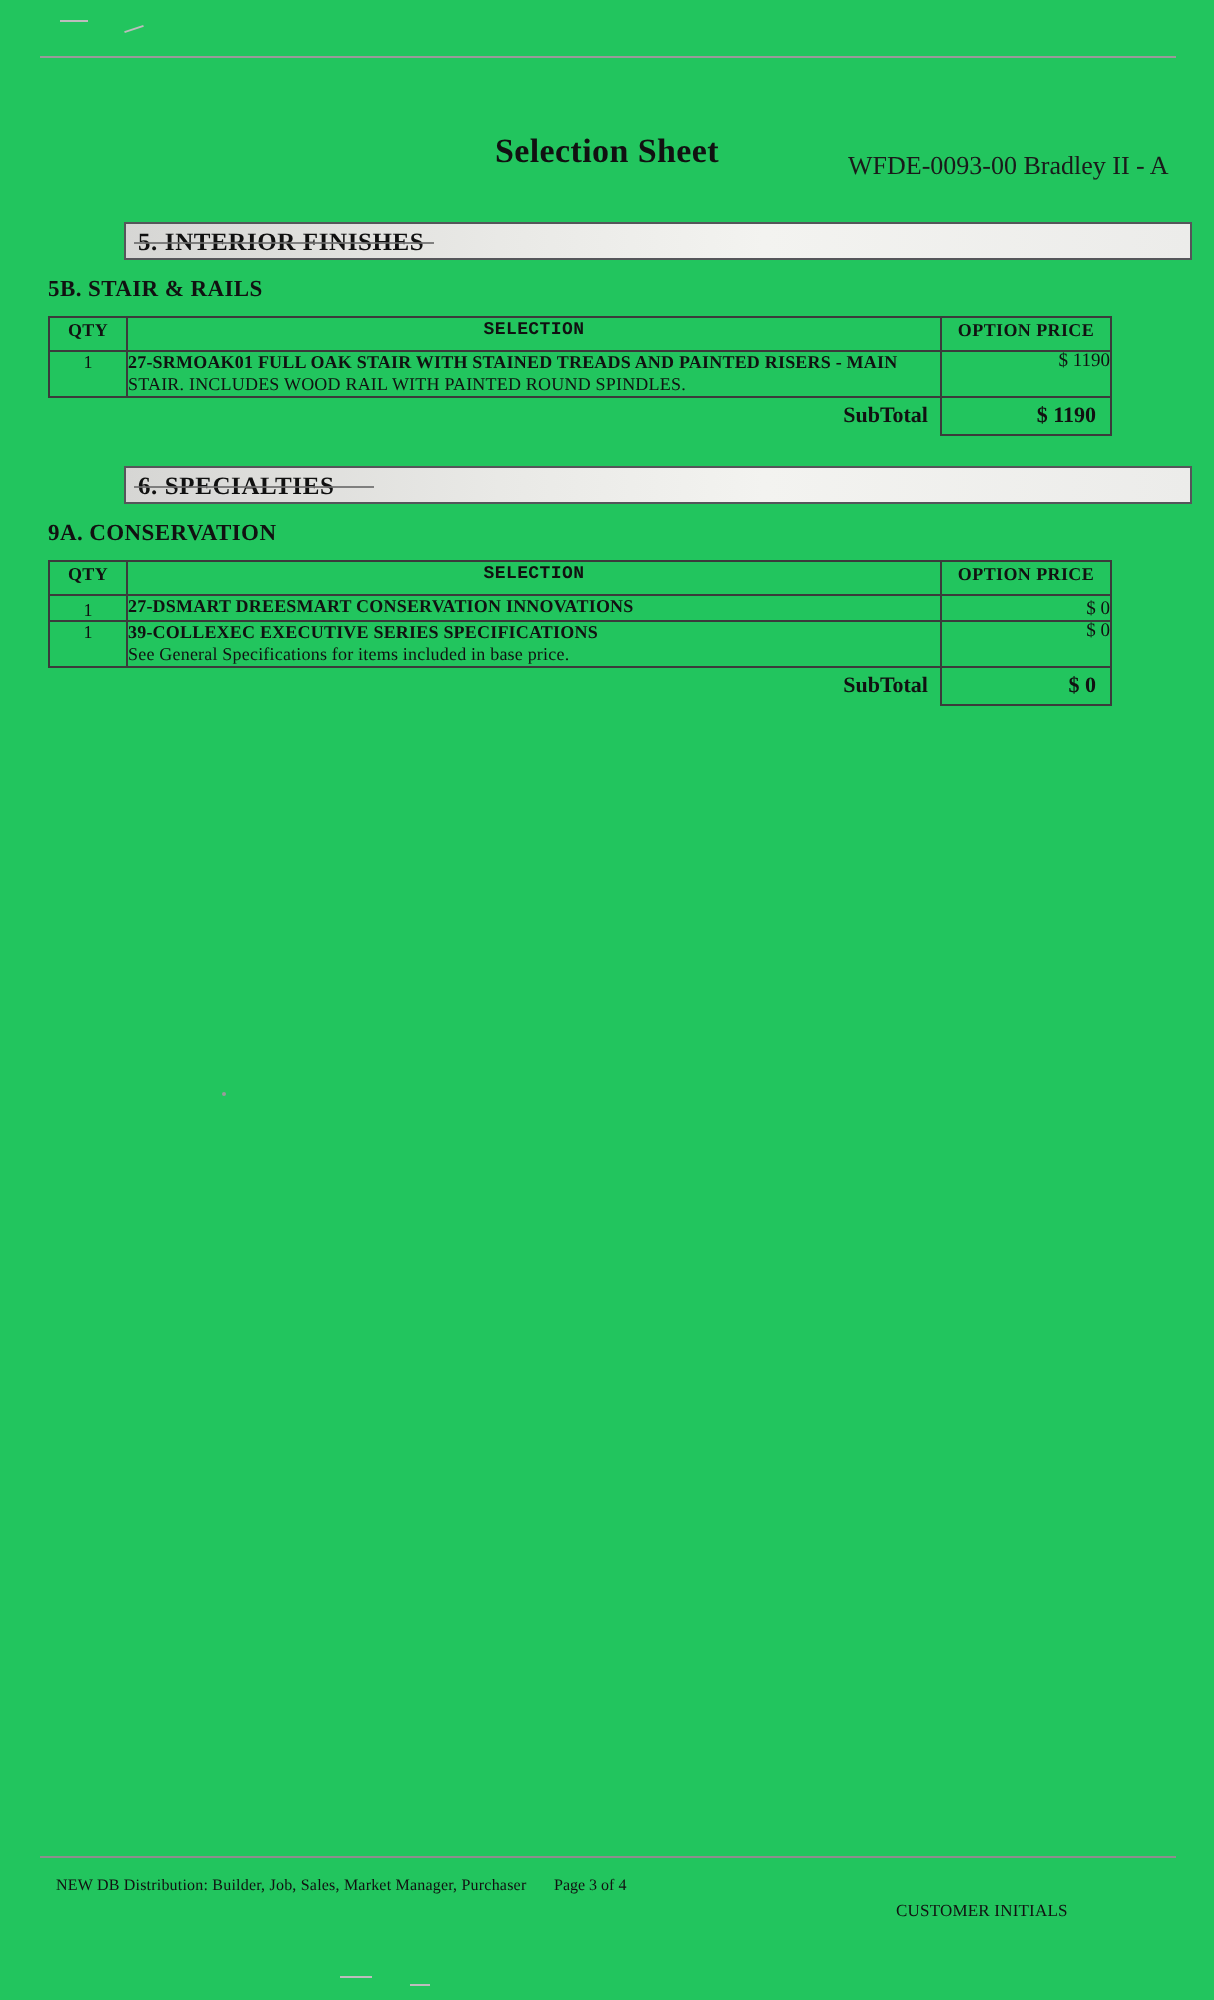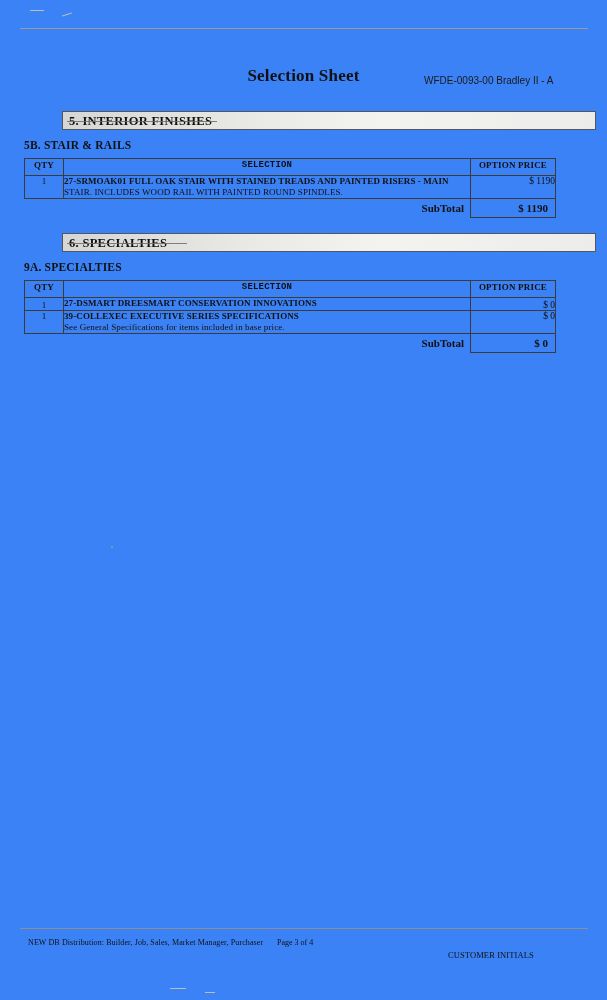--- a/index.html
+++ b/index.html
@@ -14,21 +14,21 @@
     font-family: "Liberation Serif", serif;
     color: #111;
     overflow: hidden;
   }
 
   .page {
     position: absolute;
     top: 0; left: 0;
     width: 607px;
     height: 1000px;
-    background: #3b82f6;
+    background: #22c55e;
   }
 
   
   .scan-mark {
     position: absolute;
     background: #bdbdbd;
   }
   .mark-a { left: 30px; top: 10px; width: 14px; height: 1px; }
   .mark-b { left: 62px; top: 14px; width: 10px; height: 1px; transform: rotate(-18deg); }
   .mark-c { left: 170px; top: 988px; width: 16px; height: 1px; }
@@ -51,22 +51,22 @@
     text-align: center;
     font-size: 17px;
     font-weight: bold;
     letter-spacing: .2px;
   }
 
   .job-code {
     position: absolute;
     top: 75px;
     left: 424px;
-    font-size: 10px;
-    font-family: Liberation Sans, sans-serif;
+    font-size: 13px;
+    font-family: Liberation Serif, serif;
     color: #1a1a1a;
   }
 
   
   .section-banner {
     position: absolute;
     left: 22px;
     width: 534px;
     height: 19px;
     border: 1px solid #55565a;
@@ -302,21 +302,21 @@
         <td class="st-value">$ 1190</td>
       </tr>
     </tbody>
   </table>
 
   <div class="section-banner" style="top:233px;">
     <div class="sb-label">6. SPECIALTIES</div>
     <div class="sb-strike" style="width:120px;"></div>
   </div>
 
-  <div class="sub-heading" style="top:261px;">9A. SPECIALTIES</div>
+  <div class="sub-heading" style="top:261px;">9A. CONSERVATION</div>
 
   <table class="sel" style="top:280px;">
     <thead>
       <tr>
         <th class="c-qty">QTY</th>
         <th class="c-sel">SELECTION</th>
         <th class="c-price">OPTION PRICE</th>
       </tr>
     </thead>
     <tbody>

